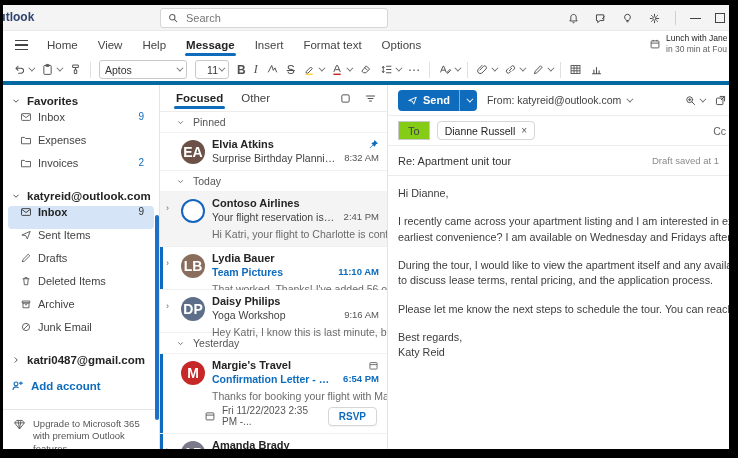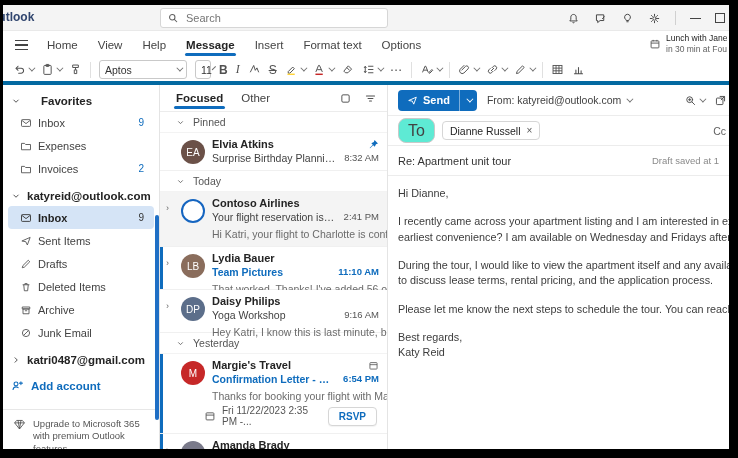--- a/index.html
+++ b/index.html
@@ -28,54 +28,54 @@
   .reminder .rtxt{font-size:8.5px;line-height:1.25;color:#242424;white-space:nowrap;}
   .reminder .rtxt .sub{color:#616161;display:block;}
 
   
   .fmtbar{position:absolute;left:0;top:53px;width:100%;height:27px;background:#fff;border-bottom:4px solid #0369a1;display:flex;align-items:center;gap:8px;padding:0 10px;color:#515151;}
   .ti{display:flex;align-items:center;gap:2px;font-size:11px;color:#515151;}
   .caret{width:5px;height:5px;border-right:1.2px solid #707070;border-bottom:1.2px solid #707070;transform:rotate(45deg) translateY(-2px);display:inline-block;}
   .vsep{width:1px;height:16px;background:#e0e0e0;}
   .fontbox{display:flex;align-items:center;justify-content:space-between;border:1px solid #c9c9c9;border-radius:3px;height:19px;padding:0 5px;font-size:10.5px;color:#333;}
   .fontname{width:88px;}
-  .fontsize{width:16px;}
+  .fontsize{width:34px;justify-content:flex-end;}
   .bld{font-weight:bold;font-size:12px;}
   .ita{font-style:italic;font-size:12px;font-family:"Liberation Serif",serif;}
   .stk{text-decoration:line-through;font-size:12px;}
   .dots{font-size:12px;letter-spacing:1px;color:#515151;}
 
   
   .main{position:absolute;left:0;top:80px;width:100%;height:364px;background:#fff;}
   .sidebar{position:absolute;left:0;top:0;width:157px;height:100%;border-right:1px solid #e4e4e4;background:#fff;overflow:hidden;}
   .listpane{position:absolute;left:157px;top:0;width:228px;height:100%;border-right:1px solid #e4e4e4;background:#fff;overflow:hidden;}
   .readpane{position:absolute;left:385px;top:0;width:341px;height:100%;background:#fff;overflow:hidden;}
 
   
-  .sb-head{display:flex;align-items:center;gap:20px;padding:10px 8px 4px 8px;font-size:11.5px;font-weight:bold;color:#242424;}
-  .sb-item{display:flex;align-items:center;gap:8px;height:23px;padding:0 10px 0 30px;font-size:11px;color:#424242;border-radius:4px;margin:0 5px;position:relative;}
+  .sb-head{display:flex;align-items:center;gap:6px;padding:10px 8px 4px 8px;font-size:11.5px;font-weight:bold;color:#242424;}
+  .sb-item{display:flex;align-items:flex-start;gap:8px;height:23px;padding:0 10px 0 30px;font-size:11px;color:#424242;border-radius:4px;margin:0 5px;position:relative;}
   .sb-item .cnt{margin-left:auto;color:#0f6cbd;font-size:10px;}
   .sb-item.sel{background:#d5e4f6;}
   .sb-item.sel .cnt{color:#333;}
   .sb-acct{display:flex;align-items:center;gap:6px;padding:10px 8px 4px 8px;font-size:11.5px;font-weight:bold;color:#242424;}
   .sb-add{display:flex;align-items:center;gap:7px;padding:9px 8px;font-size:11.5px;font-weight:bold;color:#0f6cbd;}
   .sb-upg{border-top:1px solid #e7e7e7;margin-top:8px;padding:8px 10px 0 10px;display:flex;gap:7px;font-size:9.5px;color:#555;line-height:1.3;}
   .sb-thumb{position:absolute;right:0;top:130px;width:4px;height:205px;background:#1f6fc5;border-radius:2px;}
 
   
   .lp-tabs{display:flex;align-items:center;height:27px;padding:0 10px 0 14px;border-bottom:1px solid #ececec;gap:14px;}
   .lp-tab{font-size:11.5px;color:#424242;position:relative;padding:5px 2px;}
   .lp-tab.active{font-weight:bold;color:#242424;}
   .lp-tab.active:after{content:"";position:absolute;left:0;right:0;bottom:0;height:2.6px;border-radius:2px;background:#0f6cbd;}
   .lp-tabicons{margin-left:auto;display:flex;gap:12px;align-items:center;color:#515151;}
   .sec-head{display:flex;align-items:center;gap:8px;height:21px;padding:0 10px 0 16px;font-size:10.5px;color:#555;border-bottom:1px solid #f3f3f3;}
   .mrow{position:relative;display:flex;gap:7px;padding:5px 8px 4px 6px;border-bottom:1px solid #f0f0f0;background:#fff;}
   .mrow.sel{background:#f4f4f4;}
   .mrow .exp{width:8px;font-size:9px;color:#666;padding-top:6px;}
-  .mrow .avatar{width:24px;height:24px;border-radius:50%;flex:0 0 24px;display:flex;align-items:center;justify-content:center;font-size:10px;font-weight:normal;color:#fff;margin-top:2px;}
+  .mrow .avatar{width:24px;height:24px;border-radius:50%;flex:0 0 24px;display:flex;align-items:center;justify-content:center;font-size:14px;font-weight:bold;color:#fff;margin-top:2px;}
   .mrow .body{flex:1;min-width:0;}
   .l1{display:flex;align-items:center;font-size:11px;font-weight:bold;color:#242424;line-height:1.25;}
   .l2{display:flex;align-items:center;font-size:10.5px;color:#424242;line-height:1.3;}
   .l2 .subj{white-space:nowrap;overflow:hidden;text-overflow:ellipsis;flex:1;}
   .l2 .time{margin-left:8px;font-size:9.5px;color:#555;white-space:nowrap;}
   .l3{font-size:10.5px;color:#6b6b6b;white-space:nowrap;overflow:hidden;text-overflow:ellipsis;line-height:1.35;}
   .unread:before{content:"";position:absolute;left:0;top:0;bottom:0;width:3px;background:#0f6cbd;}
   .unread .l2 .subj,.unread .l2 .time{color:#0f6cbd;font-weight:bold;}
   .l1 .licon{margin-left:auto;}
   .av-photo1{background:#6b5148;}
@@ -90,21 +90,21 @@
 
   
   .cp-top{display:flex;align-items:center;gap:10px;height:31px;padding:0 10px;border-bottom:1px solid #ececec;}
   .send-btn{display:flex;align-items:stretch;background:#0f6cbd;border-radius:4px;color:#fff;overflow:hidden;height:21px;}
   .send-main{display:flex;align-items:center;gap:5px;padding:0 9px;font-size:11px;font-weight:bold;}
   .send-dd{display:flex;align-items:center;padding:0 6px;border-left:1px solid rgba(255,255,255,.45);}
   .send-dd .caret{border-color:#fff;}
   .from{display:flex;align-items:center;gap:5px;font-size:10.5px;color:#424242;}
   .cp-right{margin-left:auto;display:flex;align-items:center;gap:10px;color:#515151;}
   .cp-to{display:flex;align-items:center;gap:7px;height:30px;padding:0 10px;border-bottom:1px solid #ececec;position:relative;}
-  .to-btn{border:1px solid #c9c9c9;border-radius:8px;font-size:16px;color:#424242;padding:2.5px 9px;background:#5eead4;}
+  .to-btn{border:1px solid #c9c9c9;border-radius:0;font-size:11px;color:#424242;padding:2.5px 9px;background:#84cc16;}
   .chip{border:1px solid #d6d6d6;border-radius:4px;font-size:10.5px;color:#242424;padding:2.5px 7px;background:#fff;display:flex;gap:6px;align-items:center;}
   .chip .x{color:#555;font-size:10px;}
   .cc{position:absolute;right:3px;font-size:10.5px;color:#616161;}
   .cp-subj{display:flex;align-items:center;height:30px;padding:0 10px;border-bottom:1px solid #ececec;}
   .subj-txt{font-size:11px;color:#333;}
   .draft{margin-left:auto;font-size:9.5px;color:#8a8a8a;white-space:nowrap;}
   .cp-body{padding:10px 0 0 10px;width:660px;}
   .cp-body p{margin:0 0 13px 0;font-size:10.8px;line-height:1.42;color:#3c3c3c;}
   .cp-body p.tight{margin:0;}
   svg{display:block;}

